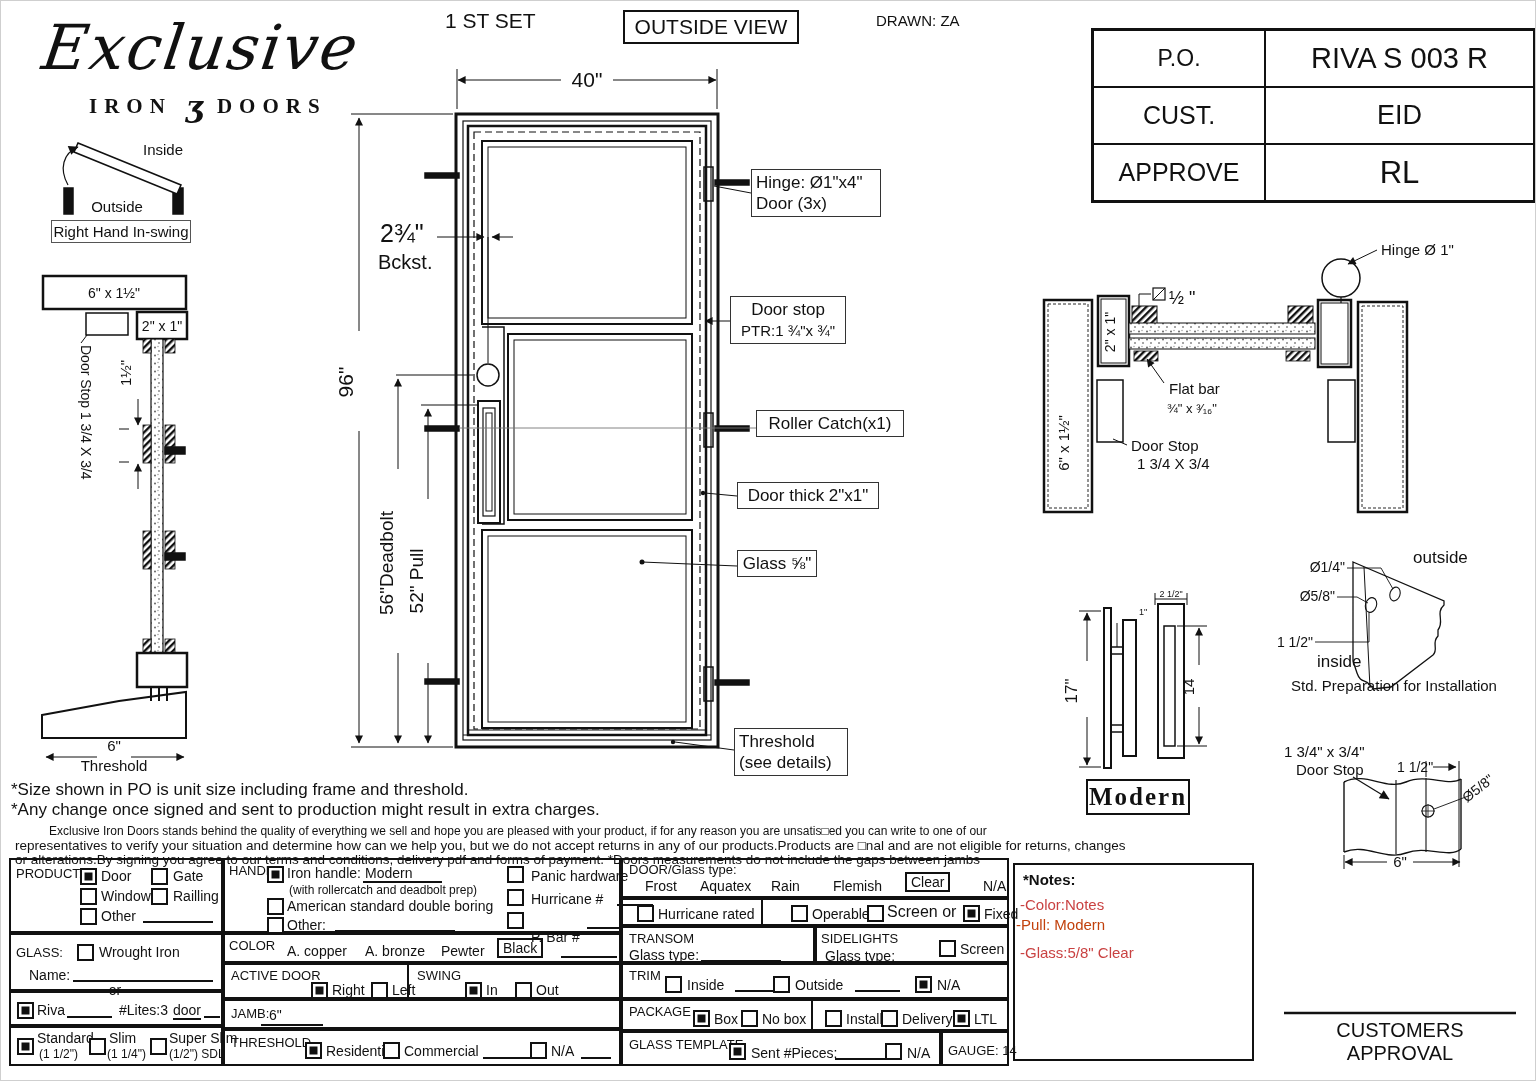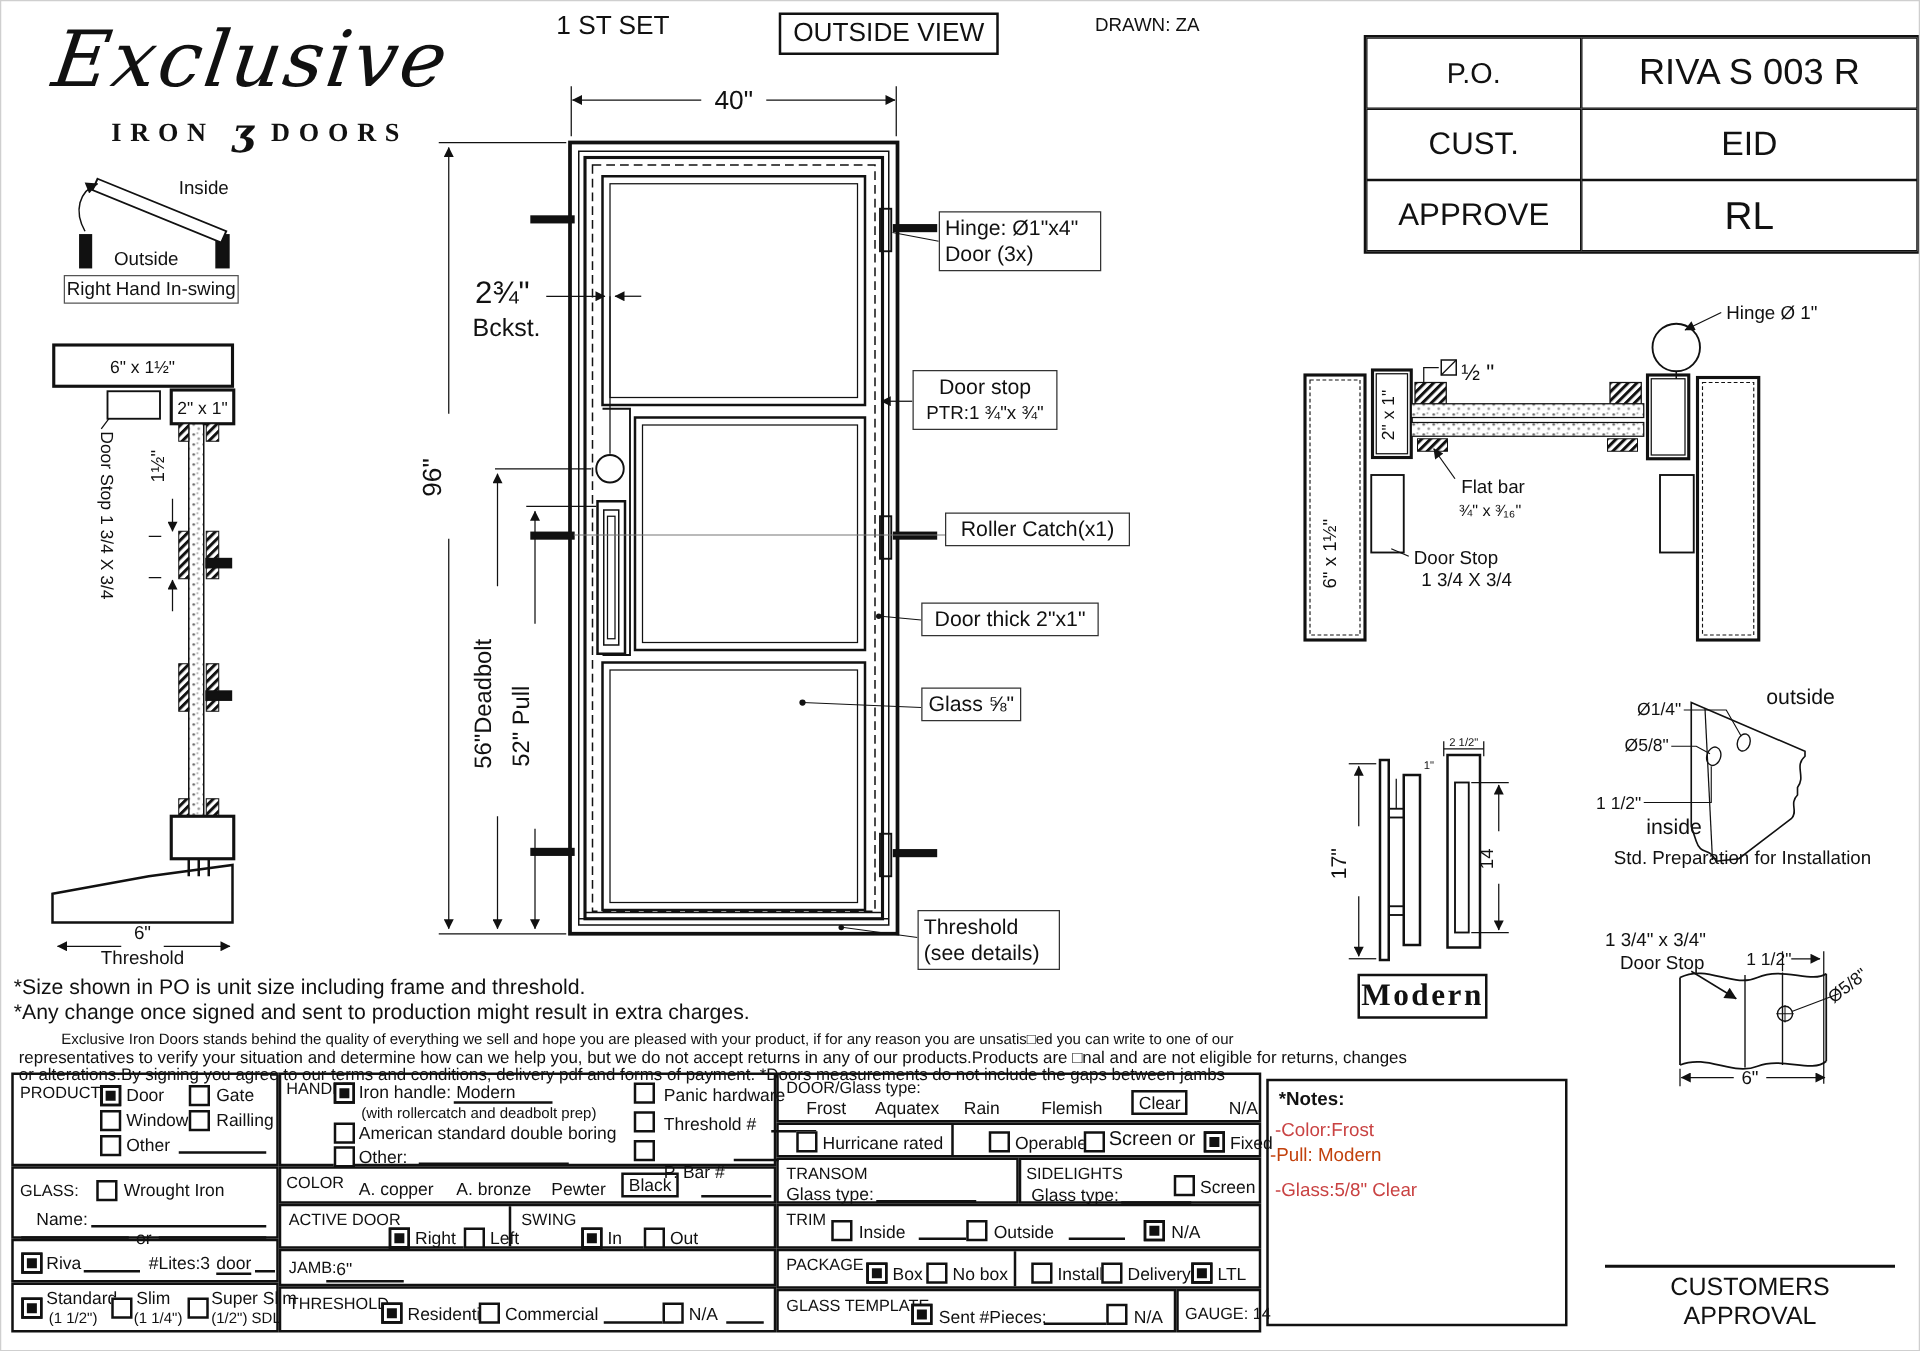--- a/index.html
+++ b/index.html
@@ -402,21 +402,21 @@
     <span class="opt uval" style="left:138px;top:5px;">Modern</span>
     <span class="small" style="left:64px;top:23px;">(with rollercatch and deadbolt prep)</span>
     <span class="cb" style="left:42px;top:38px;" data-checked="false"></span>
     <span class="opt" style="left:62px;top:38px;">American standard double boring</span>
     <span class="cb" style="left:42px;top:57px;" data-checked="false"></span>
     <span class="opt" style="left:62px;top:57px;">Other:</span>
     <span class="bl" style="left:110px;top:69px;width:120px;"></span>
     <span class="cb" style="left:282px;top:6px;" data-checked="false"></span>
     <span class="opt" style="left:306px;top:8px;">Panic hardware</span>
     <span class="cb" style="left:282px;top:29px;" data-checked="false"></span>
-    <span class="opt" style="left:306px;top:31px;">Threshold #</span>
+    <span class="opt" style="left:306px;top:31px;">Hurricane #</span>
     <span class="bl" style="left:392px;top:43px;width:36px;"></span>
     <span class="cb" style="left:282px;top:52px;" data-checked="false"></span>
     <span class="opt" style="left:306px;top:54px;margin-top:15px;">P. Bar #</span>
     <span class="bl" style="left:362px;top:66px;width:36px;"></span>
   </div>
 
   <div class="cell" style="left:214px;top:75px;width:398px;height:30px;">
     <span class="hd" style="left:4px;top:3px;">COLOR</span>
     <span class="opt" style="left:62px;top:8px;">A. copper</span>
     <span class="opt" style="left:140px;top:8px;">A. bronze</span>
@@ -527,20 +527,20 @@
     <span class="cb" style="left:262px;top:10px;" data-checked="false"></span>
     <span class="opt" style="left:284px;top:12px;">N/A</span>
   </div>
   <div class="cell" style="left:932px;top:173px;width:68px;height:35px;">
     <span class="hd" style="left:5px;top:10px;white-space:nowrap;">GAUGE: 14</span>
   </div>
 </div>
 
 <div class="abs" style="left:1012px;top:862px;width:241px;height:198px;border:2px solid #111;box-sizing:border-box;">
   <div style="position:absolute;left:8px;top:6px;font-size:15px;font-weight:bold;">*Notes:</div>
-  <div class="note-red" style="position: absolute; left: 5px; top: 30px; color: rgb(201, 66, 66);">-Color:Frost</div>
+  <div class="note-red" style="position: absolute; left: 5px; top: 30px; color: rgb(201, 66, 66);">-Color:Notes</div>
   <div class="note-red" style="position: absolute; left: 1px; top: 50px; color: #c2410c;">-Pull: Modern</div>
   <div class="note-red" style="position: absolute; left: 5px; top: 78px; color: rgb(201, 66, 66);">-Glass:5/8" Clear</div>
 </div>
 
 <div class="abs" style="left:1283px;top:1018px;width:232px;text-align:center;font-size:20px;">CUSTOMERS APPROVAL</div>
 
 </div>
 
 </body></html>

